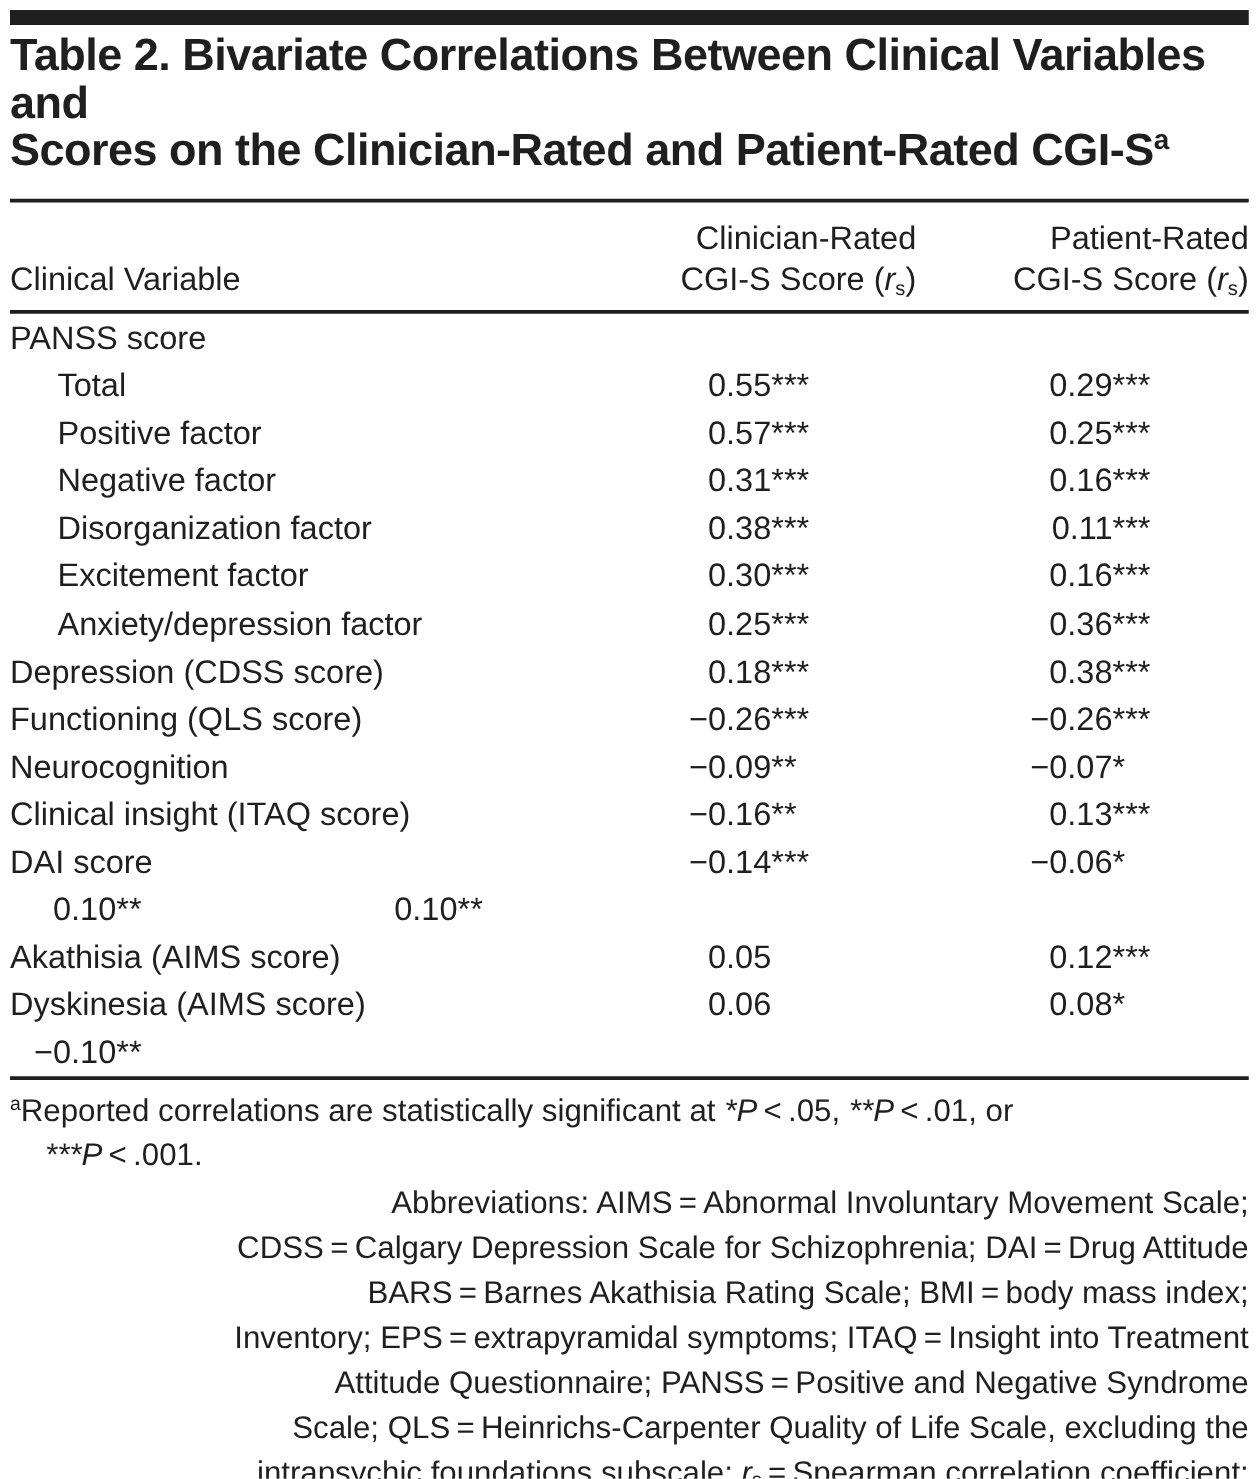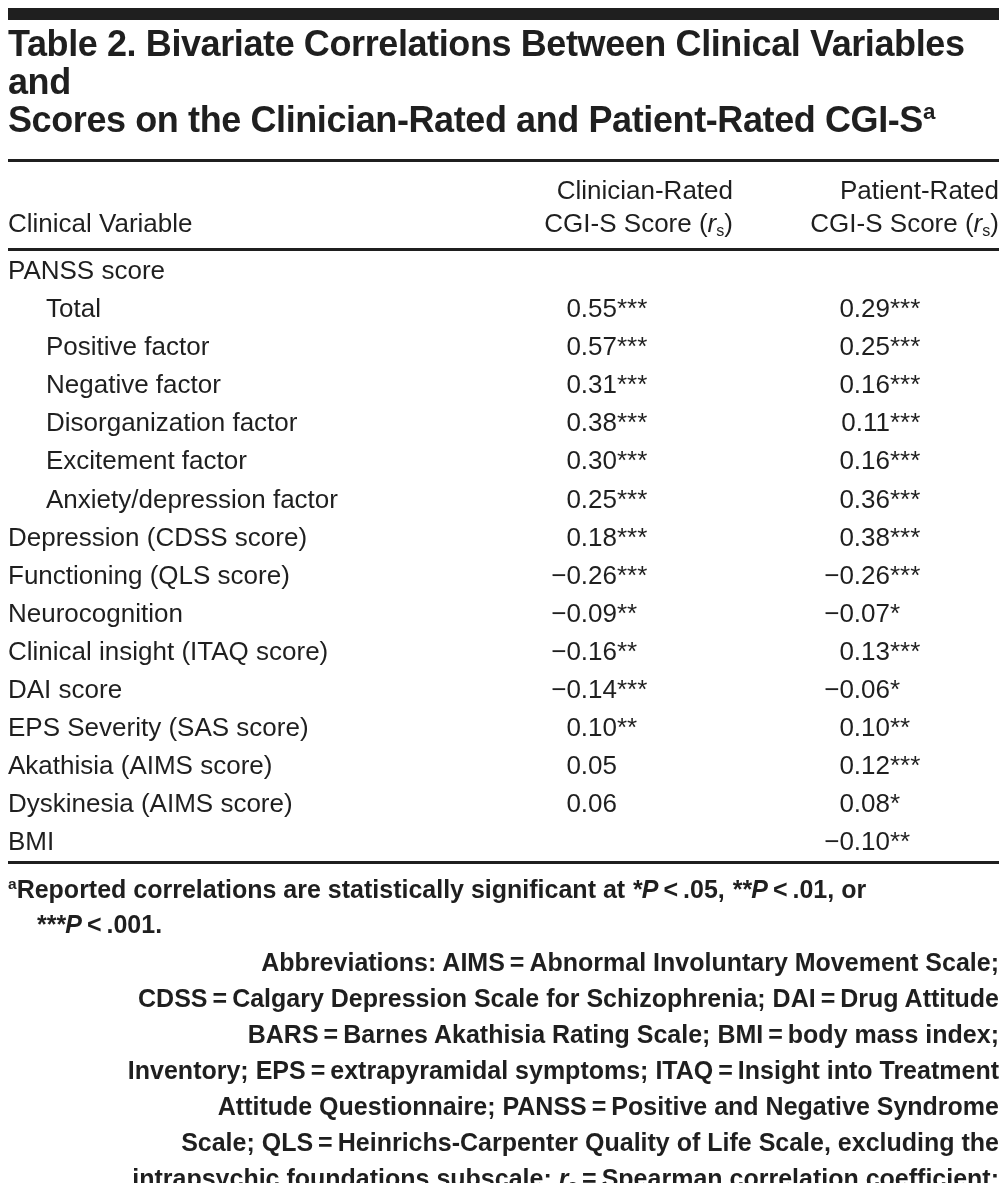--- a/index.html
+++ b/index.html
@@ -24,21 +24,21 @@
   sub{font-size:62%;vertical-align:baseline;position:relative;top:0.25em;line-height:0;}
   
   .row{display:flex;align-items:flex-end;font-size:26px;line-height:38.1px;padding-right:63px;}
   .label{flex:1;white-space:nowrap;}
   .label.indent{padding-left:38px;}
   .val{width:131px;display:flex;white-space:pre;}
   .v2{margin-left:142px;}
   .num{display:inline-block;width:85px;text-align:right;}
   .stars{display:inline-block;width:46px;text-align:left;}
   
-  .foot{font-size:25px;line-height:35px;margin-top:8px;font-weight:bold;}
+  .foot{font-size:25px;line-height:35px;margin-top:8px;}
   .foot sup{font-size:62%;vertical-align:super;line-height:0;}
   .fline2{padding-left:28px;}
   .abbrev{line-height:36px;margin-top:2px;text-align:right;}
   .abbrev .ind{padding-left:28px;}
 </style>
 </head>
 <body>
 
 <div class="page">
 
@@ -133,39 +133,37 @@
       <div class="val v2"><span class="num">0.13</span><span class="stars">***</span></div>
     </div>
 
     <div class="row">
       <div class="label">DAI score</div>
       <div class="val"><span class="num">−0.14</span><span class="stars">***</span></div>
       <div class="val v2"><span class="num">−0.06</span><span class="stars">*</span></div>
     </div>
 
     <div class="row">
-      <div class="label">EPS Severity (SAS score)</div>
       <div class="val"><span class="num">0.10</span><span class="stars">**</span></div>
       <div class="val v2"><span class="num">0.10</span><span class="stars">**</span></div>
     </div>
 
     <div class="row">
       <div class="label">Akathisia (AIMS score)</div>
       <div class="val"><span class="num">0.05</span><span class="stars"></span></div>
       <div class="val v2"><span class="num">0.12</span><span class="stars">***</span></div>
     </div>
 
     <div class="row">
       <div class="label">Dyskinesia (AIMS score)</div>
       <div class="val"><span class="num">0.06</span><span class="stars"></span></div>
       <div class="val v2"><span class="num">0.08</span><span class="stars">*</span></div>
     </div>
 
     <div class="row">
-      <div class="label">BMI</div>
       <div class="val"><span class="num">−0.10</span><span class="stars">**</span></div>
     </div>
 
   </div>
 
   <div class="rule"></div>
 
   <div class="foot">
     <div class="fline1"><sup>a</sup><span>Reported correlations are statistically significant at </span><span class="it">*P</span><span> &lt; .05, </span><span class="it">**P</span><span> &lt; .01, or</span></div>
     <div class="fline2"><span class="it">***P</span><span> &lt; .001.</span></div>

